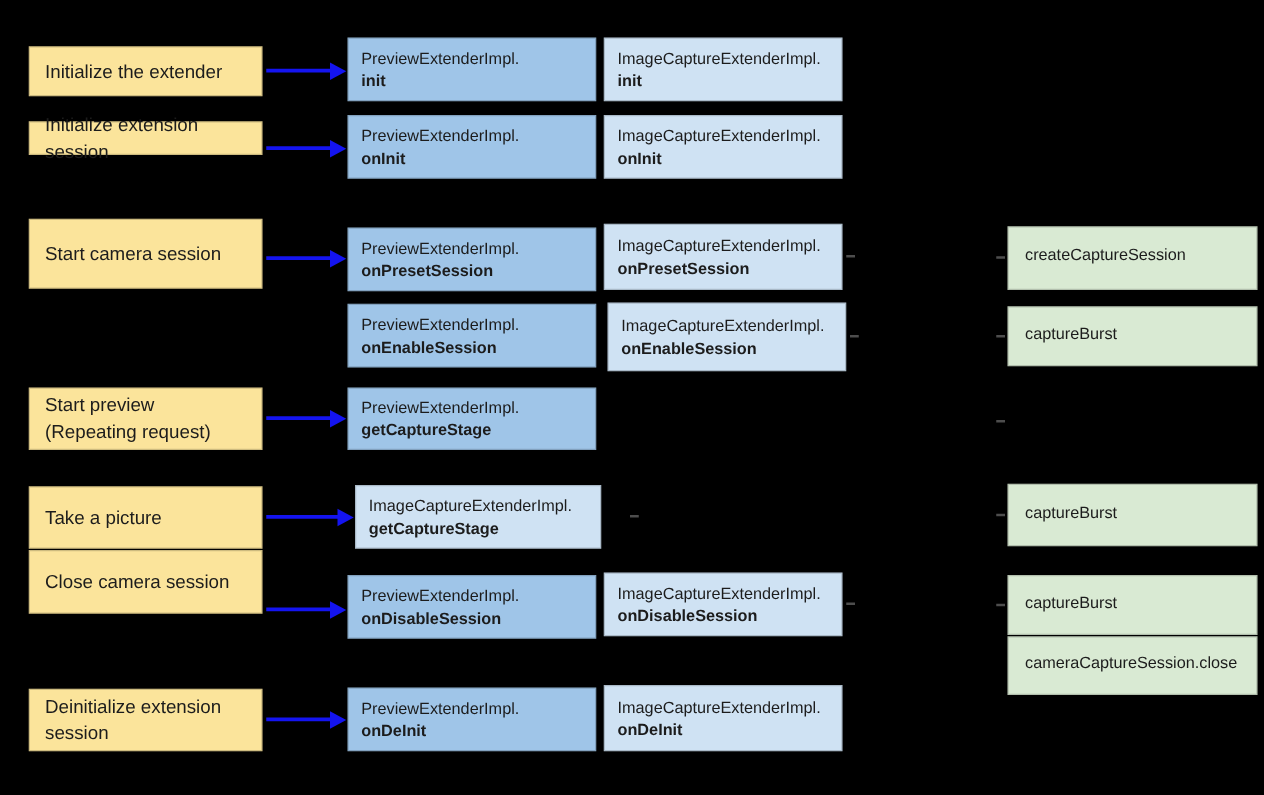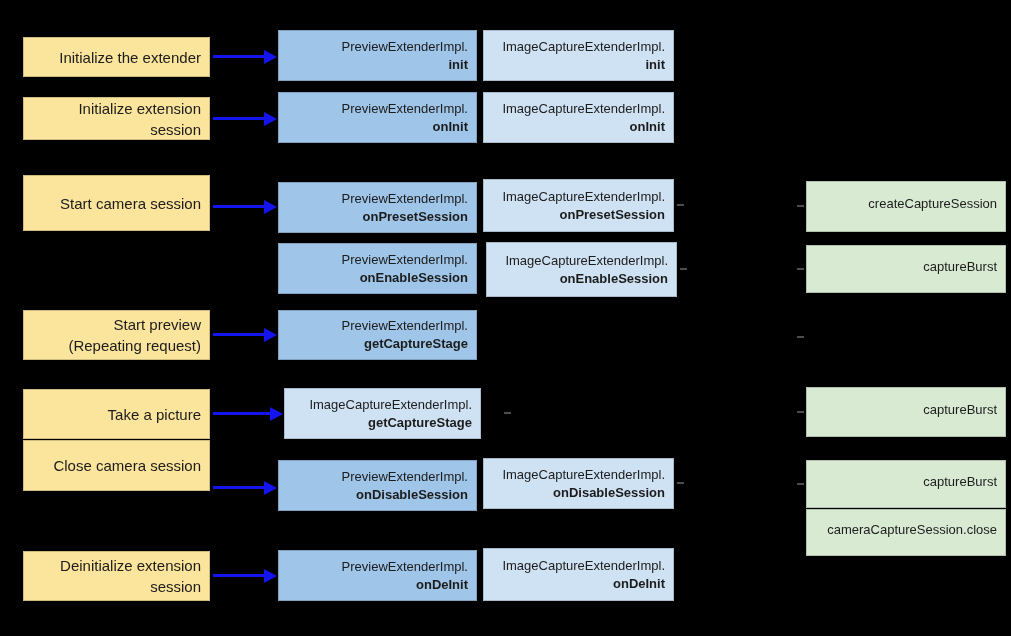--- a/index.html
+++ b/index.html
@@ -1,18 +1,18 @@
 <!DOCTYPE html>
 <html><head>
 <meta charset="utf-8">
 <style>
   html,body { margin:0; padding:0; background:#000; }
   .canvas {
     position:relative; width:1011px; height:636px; background:#000;
-    font-family:"Liberation Sans", sans-serif; overflow:hidden;text-align:right;
+    font-family:"Liberation Sans", sans-serif; overflow:hidden;
   }
   .box {
     position:absolute; box-sizing:border-box;
     display:flex; flex-direction:column; justify-content:center;
     color:#1c1c1c; border:1px solid rgba(0,0,0,0.18);
   }
   .action {
     left:23px; width:187px; background:#FBE49B;
     font-size:15px; line-height:1.4; padding:4px 8px 4px 12px;
     white-space:pre-line;
@@ -32,21 +32,21 @@
     border-top:7px solid transparent; border-bottom:7px solid transparent;
   }
   .dash { position:absolute; width:7px; height:2px; background:#4d4d4d; }
 </style>
 </head>
 <body>
 
 <div class="canvas">
 
   <div class="box action" style="top:37px;height:40px"><span>Initialize the extender</span></div>
-  <div class="box action" style="top:97px;height:43px"><span>Initialize extension
+  <div class="box action" style="top:97px;height:27px"><span>Initialize extension
 session</span></div>
   <div class="box action" style="top:175px;height:56px"><span>Start camera session</span></div>
   <div class="box action" style="top:389px;height:50px"><span>Take a picture</span></div>
   <div class="box action" style="top:310px;height:50px"><span>Start preview
 (Repeating request)</span></div>
   <div class="box action" style="top:440px;height:51px"><span>Close camera session</span></div>
   <div class="box action" style="top:551px;height:50px"><span>Deinitialize extension
 session</span></div>
 
   <div class="box method-box preview" style="top:30px;height:51px">

